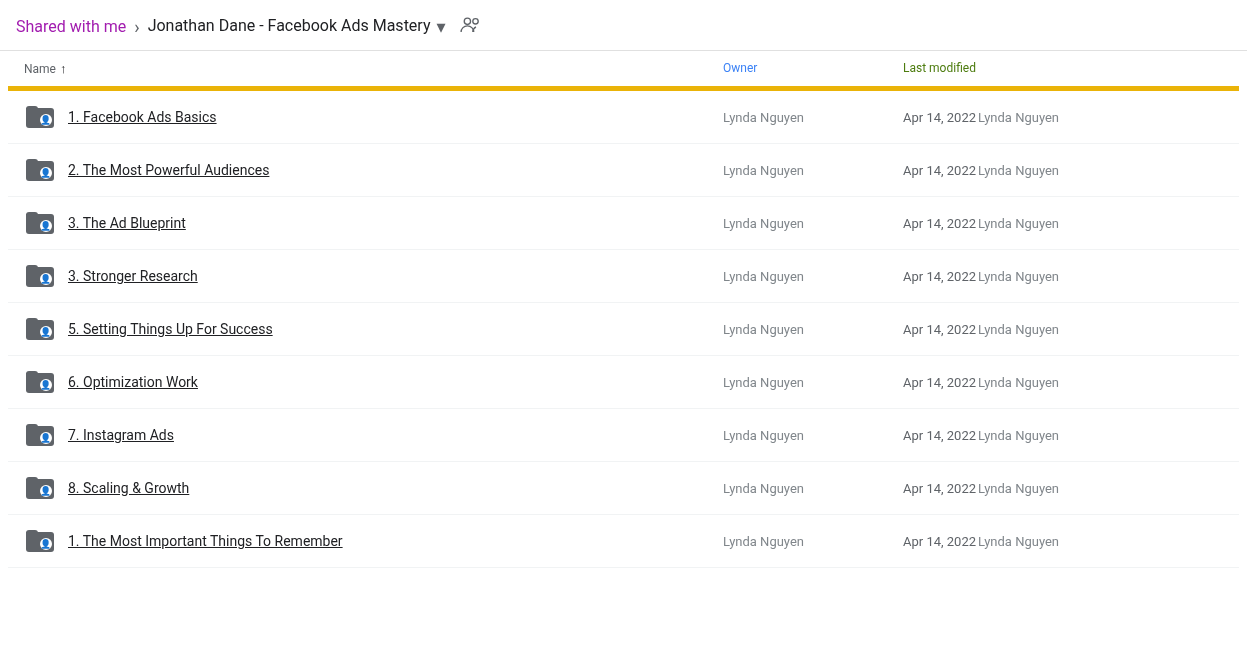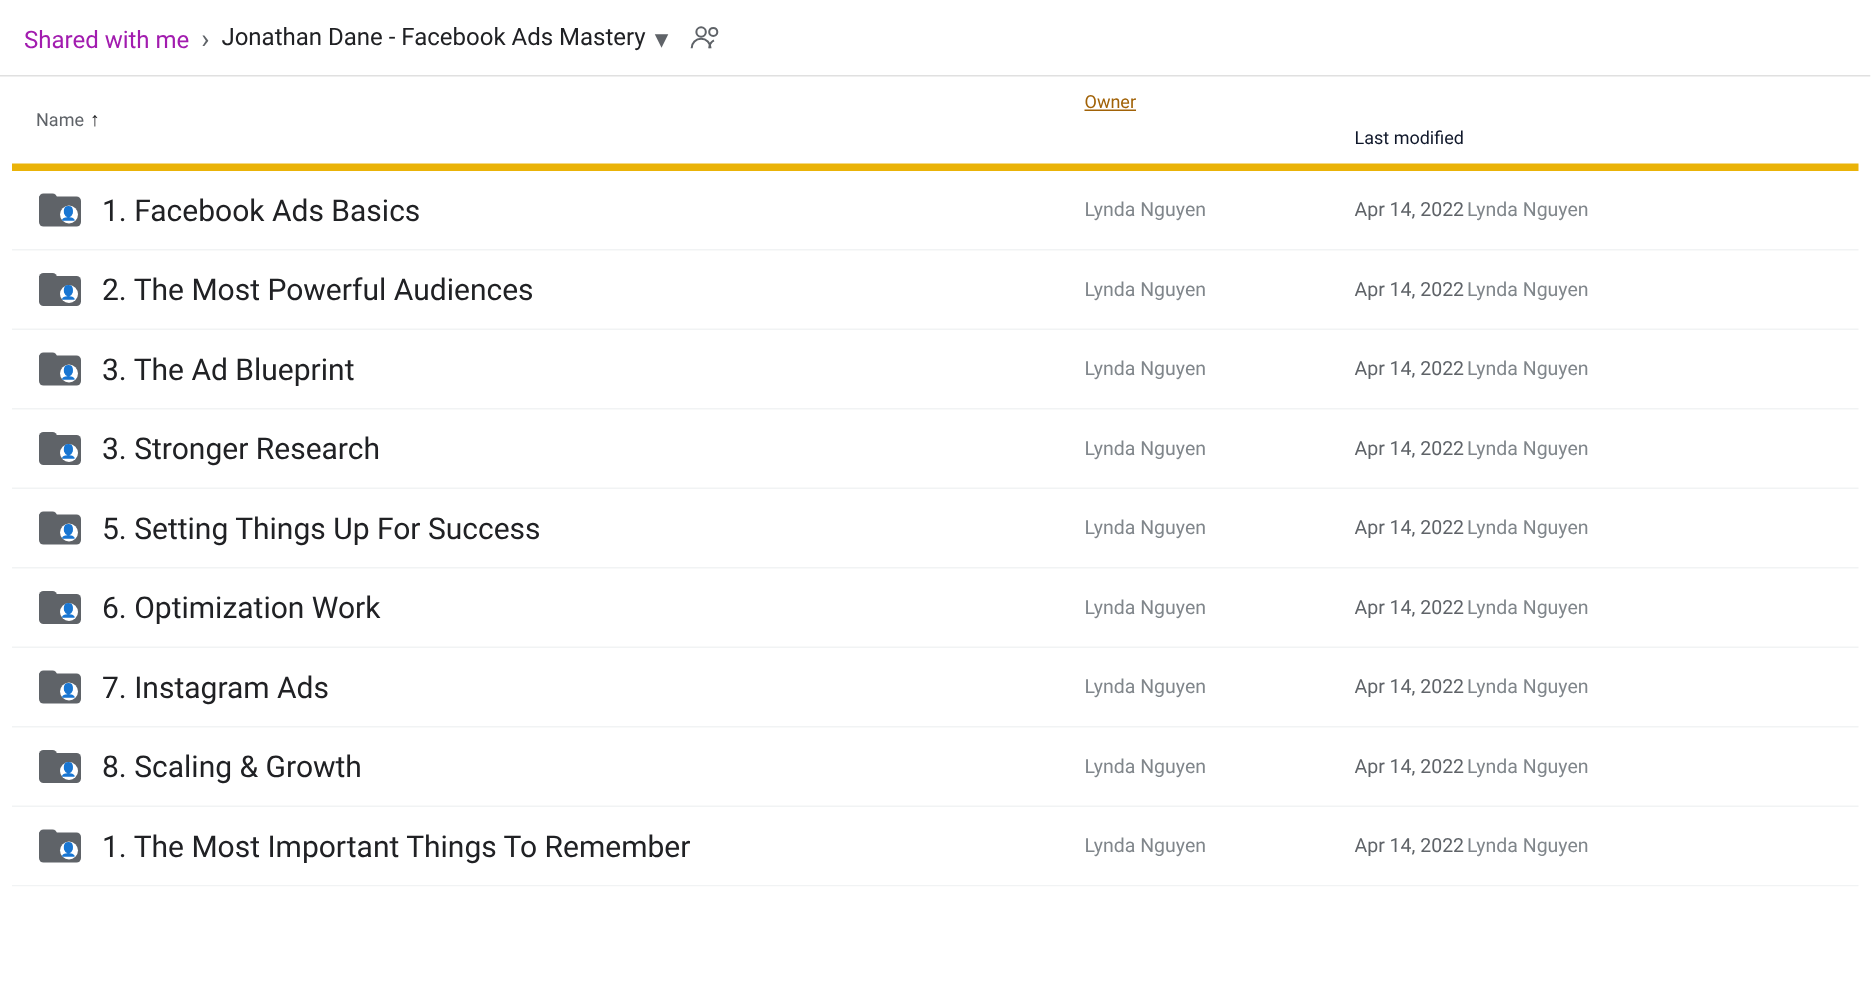--- a/index.html
+++ b/index.html
@@ -64,22 +64,22 @@
       display: flex;
       align-items: center;
       gap: 4px;
       cursor: pointer;
       user-select: none;
     }
     .sort-arrow {
       font-size: 13px;
       color: #202124;
     }
-    .col-owner { color: #a16207; text-decoration: underline; }
-    .col-modified { color: #0f172a; margin-top: 24px; }
+    .col-owner { color: #3b82f6; }
+    .col-modified { color: #4d7c0f; }
 
     .table-row {
       display: grid;
       grid-template-columns: 1fr 180px 320px;
       padding: 10px 16px;
       border-bottom: 1px solid #f1f3f4;
       align-items: center;
       cursor: pointer;
       transition: background 0.1s;
     }
@@ -132,21 +132,22 @@
       justify-content: center;
     }
     .person-glyph {
       font-size: 9px;
       color: #5f6368;
       line-height: 1;
     }
 
     .item-name {
       color: #202124;
-      font-size: 20px;
+      font-size: 14px;
+      text-decoration: underline;
     }
     .cell-owner {
       color: #80868b;
       font-size: 13px;
     }
     .cell-modified {
       color: #5f6368;
       font-size: 13px;
       display: flex;
       align-items: center;

